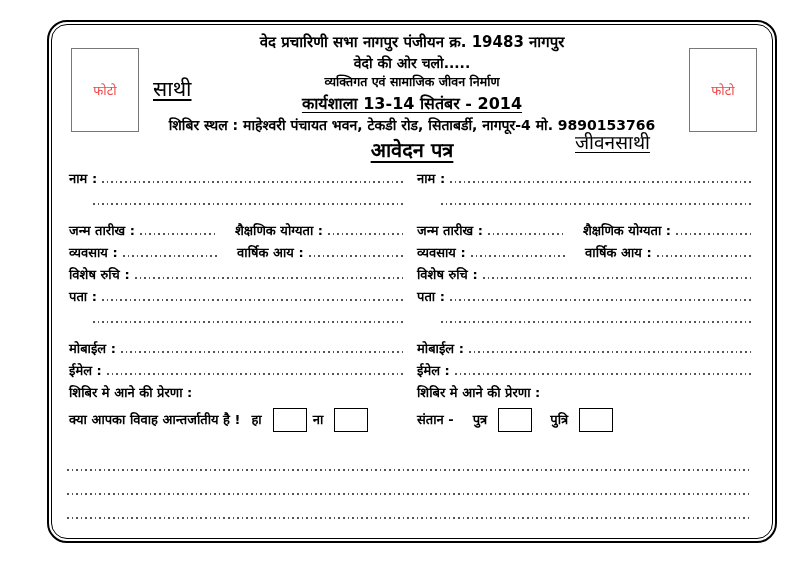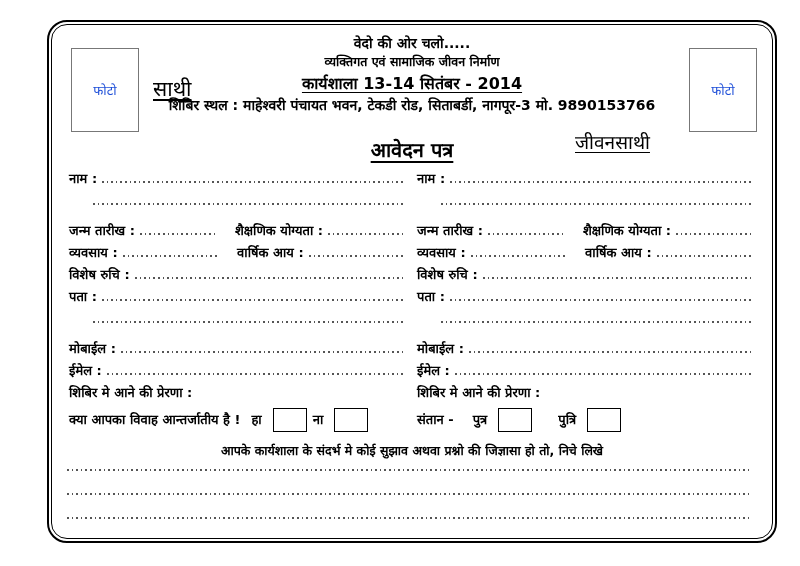--- a/index.html
+++ b/index.html
@@ -20,21 +20,21 @@
   .frame-inner {
     position: absolute; inset: 2px;
     border: 1px solid #000;
     border-radius: 16px;
   }
   .photo-box {
     position: absolute; top: 26px;
     width: 66px; height: 82px;
     border: 1px solid #777;
     display: flex; align-items: center; justify-content: center;
-    color: #1d4ed8; font-size: 13px;
+    color: #ef4444; font-size: 13px;
     background: #fff;
   }
   .photo-left { left: 22px; }
   .photo-right { right: 18px; }
   .role {
     position: absolute;
     font-weight: normal;
     text-decoration: underline;
     text-underline-offset: 3px;
   }
@@ -95,24 +95,25 @@
     <span>फोटो</span>
   </div>
   <div class="photo-box photo-right">
     <span>फोटो</span>
   </div>
 
   <div class="role role-left">साथी</div>
   <div class="role role-right">जीवनसाथी</div>
 
   <div class="header">
+    <div class="h1">वेद प्रचारिणी सभा नागपुर पंजीयन क्र. 19483 नागपुर</div>
     <div class="h2">वेदो की ओर चलो.....</div>
     <div class="h3">व्यक्तिगत एवं सामाजिक जीवन निर्माण</div>
     <div class="h4">कार्यशाला 13-14 सितंबर - 2014</div>
-    <div class="h5">शिबिर स्थल : माहेश्वरी पंचायत भवन, टेकडी रोड, सिताबर्डी, नागपूर-3 मो. 9890153766</div>
+    <div class="h5">शिबिर स्थल : माहेश्वरी पंचायत भवन, टेकडी रोड, सिताबर्डी, नागपूर-4 मो. 9890153766</div>
   </div>
 
   <div class="form-title">आवेदन पत्र</div>
 
   <div class="columns">
 
     <div class="col">
       <div class="frow">
         <span class="lbl">नाम :</span>
         <span class="dotline"></span>
@@ -206,25 +207,24 @@
         <span class="lbl">ईमेल :</span>
         <span class="dotline"></span>
       </div>
       <div class="frow">
         <span class="lbl">शिबिर मे आने की प्रेरणा :</span>
       </div>
       <div class="frow tall gap-sm">
         <span class="lbl">संतान -</span>
         <span class="lbl" style="margin-left:14px">पुत्र</span>
         <span class="cbox"></span>
-        <span class="lbl" style="margin-left:20px">पुत्रि</span>
+        <span class="lbl" style="margin-left:12px">पुत्रि</span>
         <span class="cbox"></span>
       </div>
     </div>
   </div>
 
-  <div class="footer-note">आपके कार्यशाला के संदर्भ मे कोई सुझाव अथवा प्रश्नो की जिज्ञासा हो तो, निचे लिखे</div>
   <div class="footer-lines">
     <div class="fdot"></div>
     <div class="fdot"></div>
     <div class="fdot"></div>
   </div>
 </div>
 
 </body></html>

